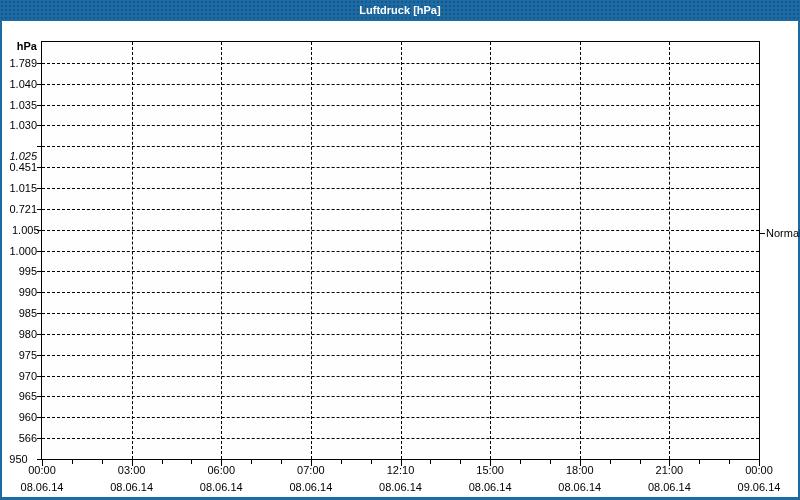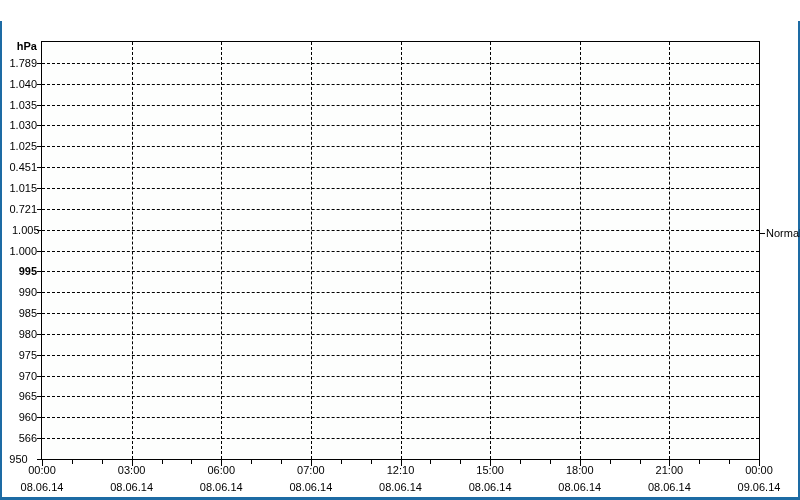--- a/index.html
+++ b/index.html
@@ -50,20 +50,23 @@
   .normal-tick { position:absolute; left:760px; width:5px; height:1px; background:#000000; }
   .normal-label {
     position:absolute; left:766px; font-size:11px; color:#000000;
     height:14px; line-height:14px; white-space:nowrap;
   }
 </style>
 </head>
 <body>
 
 <div class="page">
+  <div class="titlebar">
+    <span>Luftdruck [hPa]</span>
+  </div>
   <div class="frame-left"></div>
   <div class="frame-right"></div>
   <div class="frame-bottom"></div>
 
   <div class="yunit">hPa</div>
 
   <div class="plot" id="plot">
       <div class="hgrid" style="top: 396.15px;"></div>
       <div class="hgrid" style="top: 375.3px;"></div>
       <div class="hgrid" style="top: 354.45px;"></div>
@@ -104,33 +107,33 @@
       <div class="ylab" style="top: 368.6px;">970</div>
       <div class="ytick" style="top: 375.6px;"></div>
       <div class="ylab" style="top: 347.75px;">975</div>
       <div class="ytick" style="top: 354.75px;"></div>
       <div class="ylab" style="top: 326.9px;">980</div>
       <div class="ytick" style="top: 333.9px;"></div>
       <div class="ylab" style="top: 306.05px;">985</div>
       <div class="ytick" style="top: 313.05px;"></div>
       <div class="ylab" style="top: 285.2px;">990</div>
       <div class="ytick" style="top: 292.2px;"></div>
-      <div class="ylab" style="top: 264.35px; font-weight: bold;">995</div>
+      <div class="ylab" style="top: 264.35px;">995</div>
       <div class="ytick" style="top: 271.35px;"></div>
       <div class="ylab" style="top: 243.5px;">1.000</div>
       <div class="ytick" style="top: 250.5px;"></div>
       <div class="ylab" style="top: 222.65px; padding-left: 12px;">1.005</div>
       <div class="ytick" style="top: 229.65px;"></div>
       <div class="ylab" style="top: 201.8px;">0.721</div>
       <div class="ytick" style="top: 208.8px;"></div>
       <div class="ylab" style="top: 180.95px;">1.015</div>
       <div class="ytick" style="top: 187.95px;"></div>
       <div class="ylab" style="top: 160.1px;">0.451</div>
       <div class="ytick" style="top: 167.1px;"></div>
-      <div class="ylab" style="top: 139px;">1.025</div>
+      <div class="ylab" style="top: 149px; font-style: italic;">1.025</div>
       <div class="ytick" style="top: 146.25px;"></div>
       <div class="ylab" style="top: 118.4px;">1.030</div>
       <div class="ytick" style="top: 125.4px;"></div>
       <div class="ylab" style="top: 97.55px;">1.035</div>
       <div class="ytick" style="top: 104.55px;"></div>
       <div class="ylab" style="top: 76.7px;">1.040</div>
       <div class="ytick" style="top: 83.7px;"></div>
       <div class="ylab" style="top: 55.85px;">1.789</div>
       <div class="ytick" style="top: 62.85px;"></div>
       <div class="xtick-major" style="left: 42px;"></div>

